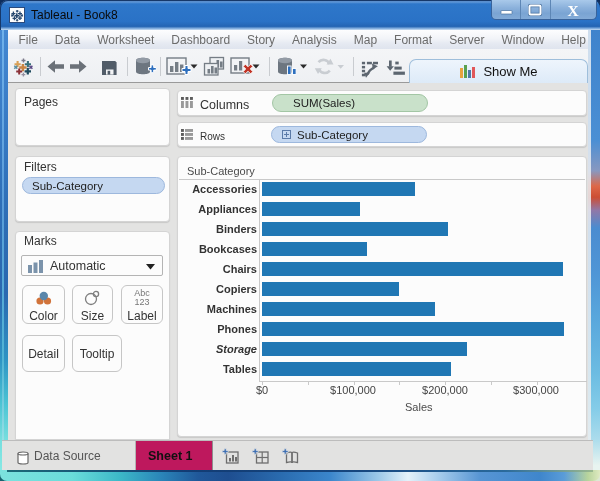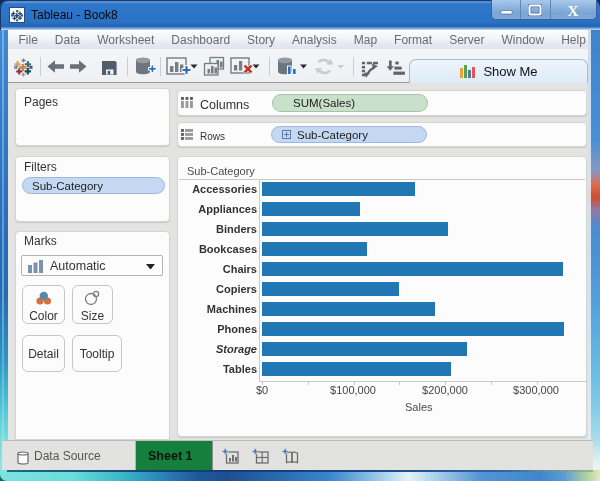--- a/index.html
+++ b/index.html
@@ -75,21 +75,21 @@
 
 #chart { left:169px; top:73px; width:410px; height:281px; }
 .bar { position:absolute; background:#2077b4; height:14px; }
 .rowlab { position:absolute; right:154px; width:120px; font-size:11px; font-weight:bold;
   color:#333; text-align:right; }
 .ticklab { position:absolute; font-size:11px; color:#444; width:70px; text-align:center; }
 
 
 #tabbar { left:2px; top:440px; width:591px; height:30px; background:#e2e2e1;
   border-top:1px solid #bcbcbc; font-size:12px; }
-#sheettab { position:absolute; left:133px; top:0; width:78px; height:30px; background:#15803d;
+#sheettab { position:absolute; left:133px; top:0; width:78px; height:30px; background:#be185d;
   border-left:1px solid #b4b4b4; border-right:1px solid #8e8e8e;
   display:flex; align-items:center; font-weight:bold; color:#111; padding-left:12px; font-size:12.5px; }
 </style>
 </head>
 <body>
 
 <div id="titlebar" class="abs"></div>
 <div id="appicon" class="abs"><svg width="14" height="14" viewBox="0 0 14 14">
       <path d="M6.64 1.89 h1.10 v0.73 h0.73 v1.10 h-0.73 v0.73 h-1.10 v-0.73 h-0.73 v-1.10 h0.73 z" fill="#26476e"></path>
       <path d="M2.76 3.55 h1.31 v1.33 h1.33 v1.31 h-1.33 v1.33 h-1.31 v-1.33 h-1.33 v-1.31 h1.33 z" fill="#26476e"></path>
@@ -284,20 +284,24 @@
         <polygon points="0,0 9,0 4.5,5.5" fill="#222"></polygon>
       </svg>
   </div>
   <div class="mbtn" style="left:64px; top:202px; width:41px; height:39px;">
     <svg class="abs" style="left:11px; top:4px;" width="16" height="16" viewBox="0 0 16 16">
         <circle cx="7" cy="9" r="5.5" fill="none" stroke="#7e7e7e" stroke-width="1.3"></circle>
         <circle cx="12" cy="4" r="2.6" fill="none" stroke="#7e7e7e" stroke-width="1.3"></circle>
       </svg>
     <div class="abs" style="left:0; right:0; top:23px;">Size</div>
   </div>
+  <div class="mbtn" style="left:113px; top:202px; width:42px; height:39px;">
+    <div class="abs" style="left:0; right:0; top:3px; font-size:9px; color:#777; line-height:9px;">Abc<br>123</div>
+    <div class="abs" style="left:0; right:0; top:23px;">Label</div>
+  </div>
   <div class="mbtn" style="left:14px; top:252px; width:43px; height:37px;">
       <div class="abs" style="left:0;right:0;top:11px;">Detail</div>
     </div>
   <div class="mbtn" style="left:64px; top:252px; width:44px; height:37px;padding-left:48px;">
       <div class="abs" style="left:0;right:0;top:11px;">Tooltip</div>
     </div>
 
   <div class="card" style="left:169px; top:7px; width:410px; height:26px;"></div>
   <svg class="abs" style="left:173px; top:14px;" width="12" height="11" viewBox="0 0 12 11">
       <g>

